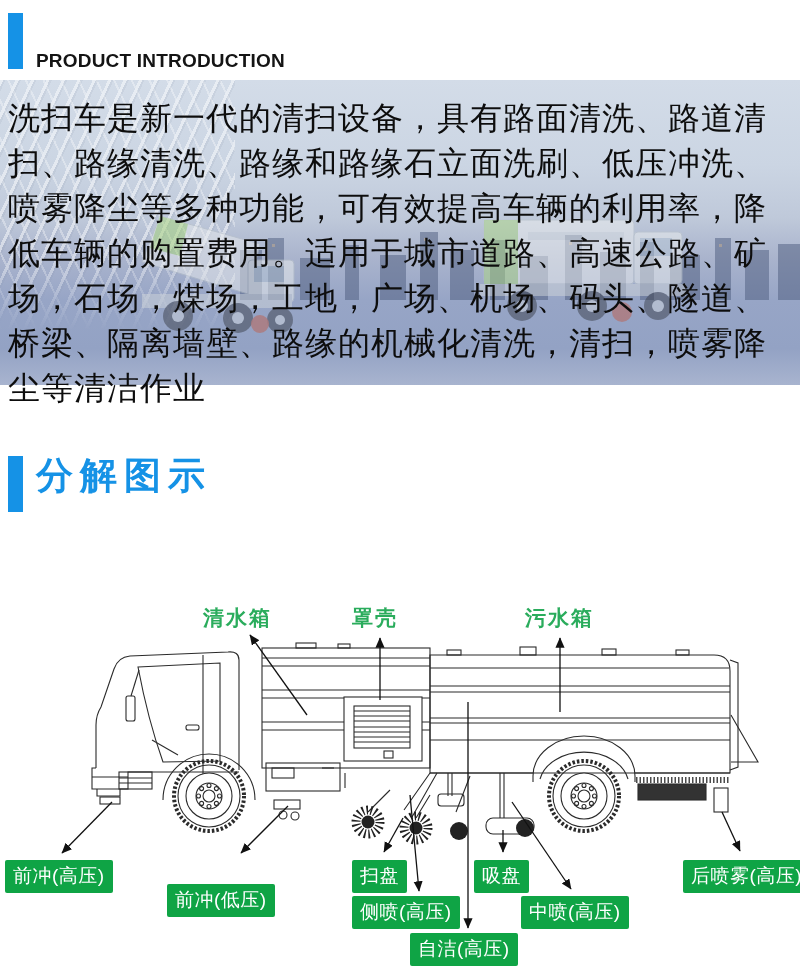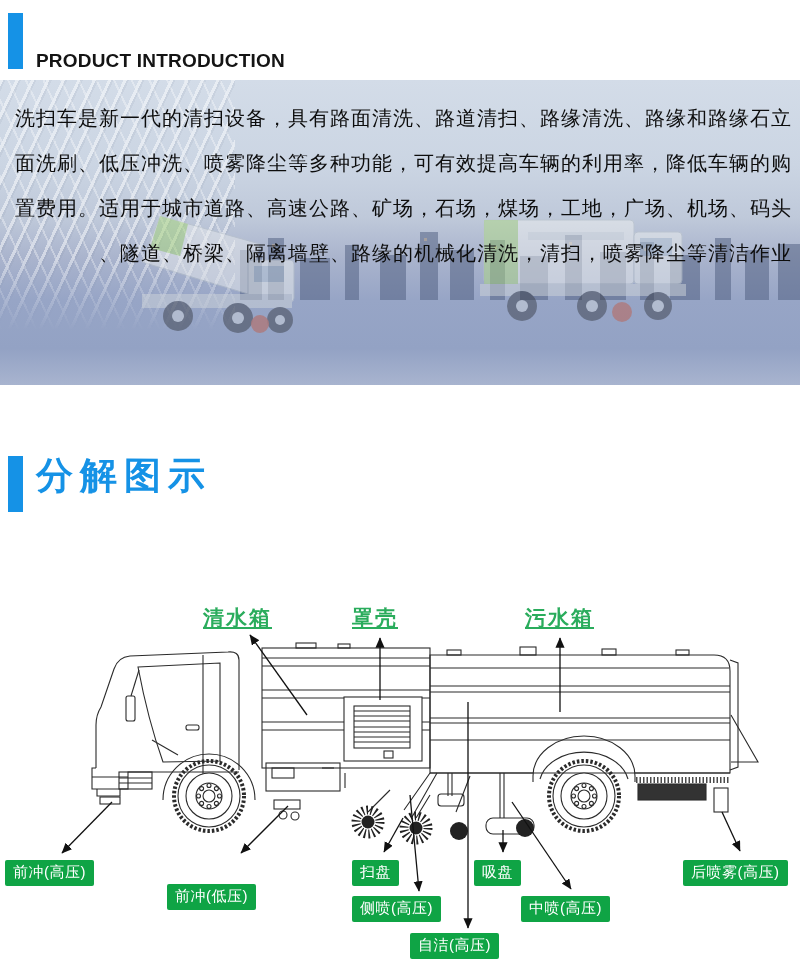--- a/index.html
+++ b/index.html
@@ -21,28 +21,28 @@
                        #aab4cd 58%,#97a5c6 72%,#93a2c4 88%,#a8b4cf 100%); }
   .lattice { position:absolute; left:0; top:0; width:235px; height:250px; opacity:.55;
              background:
                repeating-linear-gradient(115deg, rgba(255,255,255,.85) 0 3px, rgba(120,130,150,.18) 3px 5px, transparent 5px 14px),
                repeating-linear-gradient(65deg, rgba(255,255,255,.6) 0 2px, transparent 2px 16px);
              -webkit-mask-image:linear-gradient(180deg,#000 70%,transparent 100%);
              mask-image:linear-gradient(180deg,#000 70%,transparent 100%); }
   .cityline { position:absolute; left:0; top:140px; width:800px; height:80px; opacity:.5; }
   .truck-sil { position:absolute; opacity:.5; }
   .photo-text { position:absolute; left:0; top:16px; width:800px; padding:0 8px;
-                font-size:20px; line-height:45px; letter-spacing:1px; color:#0d0d0d;
-                text-align:right; word-break:break-all; line-break:anywhere; }
+                font-size:32px; line-height:45px; letter-spacing:1px; color:#0d0d0d;
+                text-align:left; word-break:break-all; line-break:anywhere; }
 
   
   .diagram-svg { position:absolute; left:0; top:590px; width:800px; height:378px; }
   .toplabel { position:absolute; font-size:21px; font-weight:bold; color:#2aac5c;
-              letter-spacing:2px; white-space:nowrap;text-decoration:underline; }
-  .partbox { position:absolute; background:#0fa445; color:#ffffff; font-size:15px;
+              letter-spacing:2px; white-space:nowrap; }
+  .partbox { position:absolute; background:#0fa445; color:#ffffff; font-size:19px;
              letter-spacing:0.5px; padding:3px 8px 4px 8px; border-radius:2px;
              white-space:nowrap; text-align:center; }
 </style>
 </head>
 <body>
 
 <div class="page">
 
   <div class="sec-header" style="top:12px;">
     <div class="sec-bar"></div>

